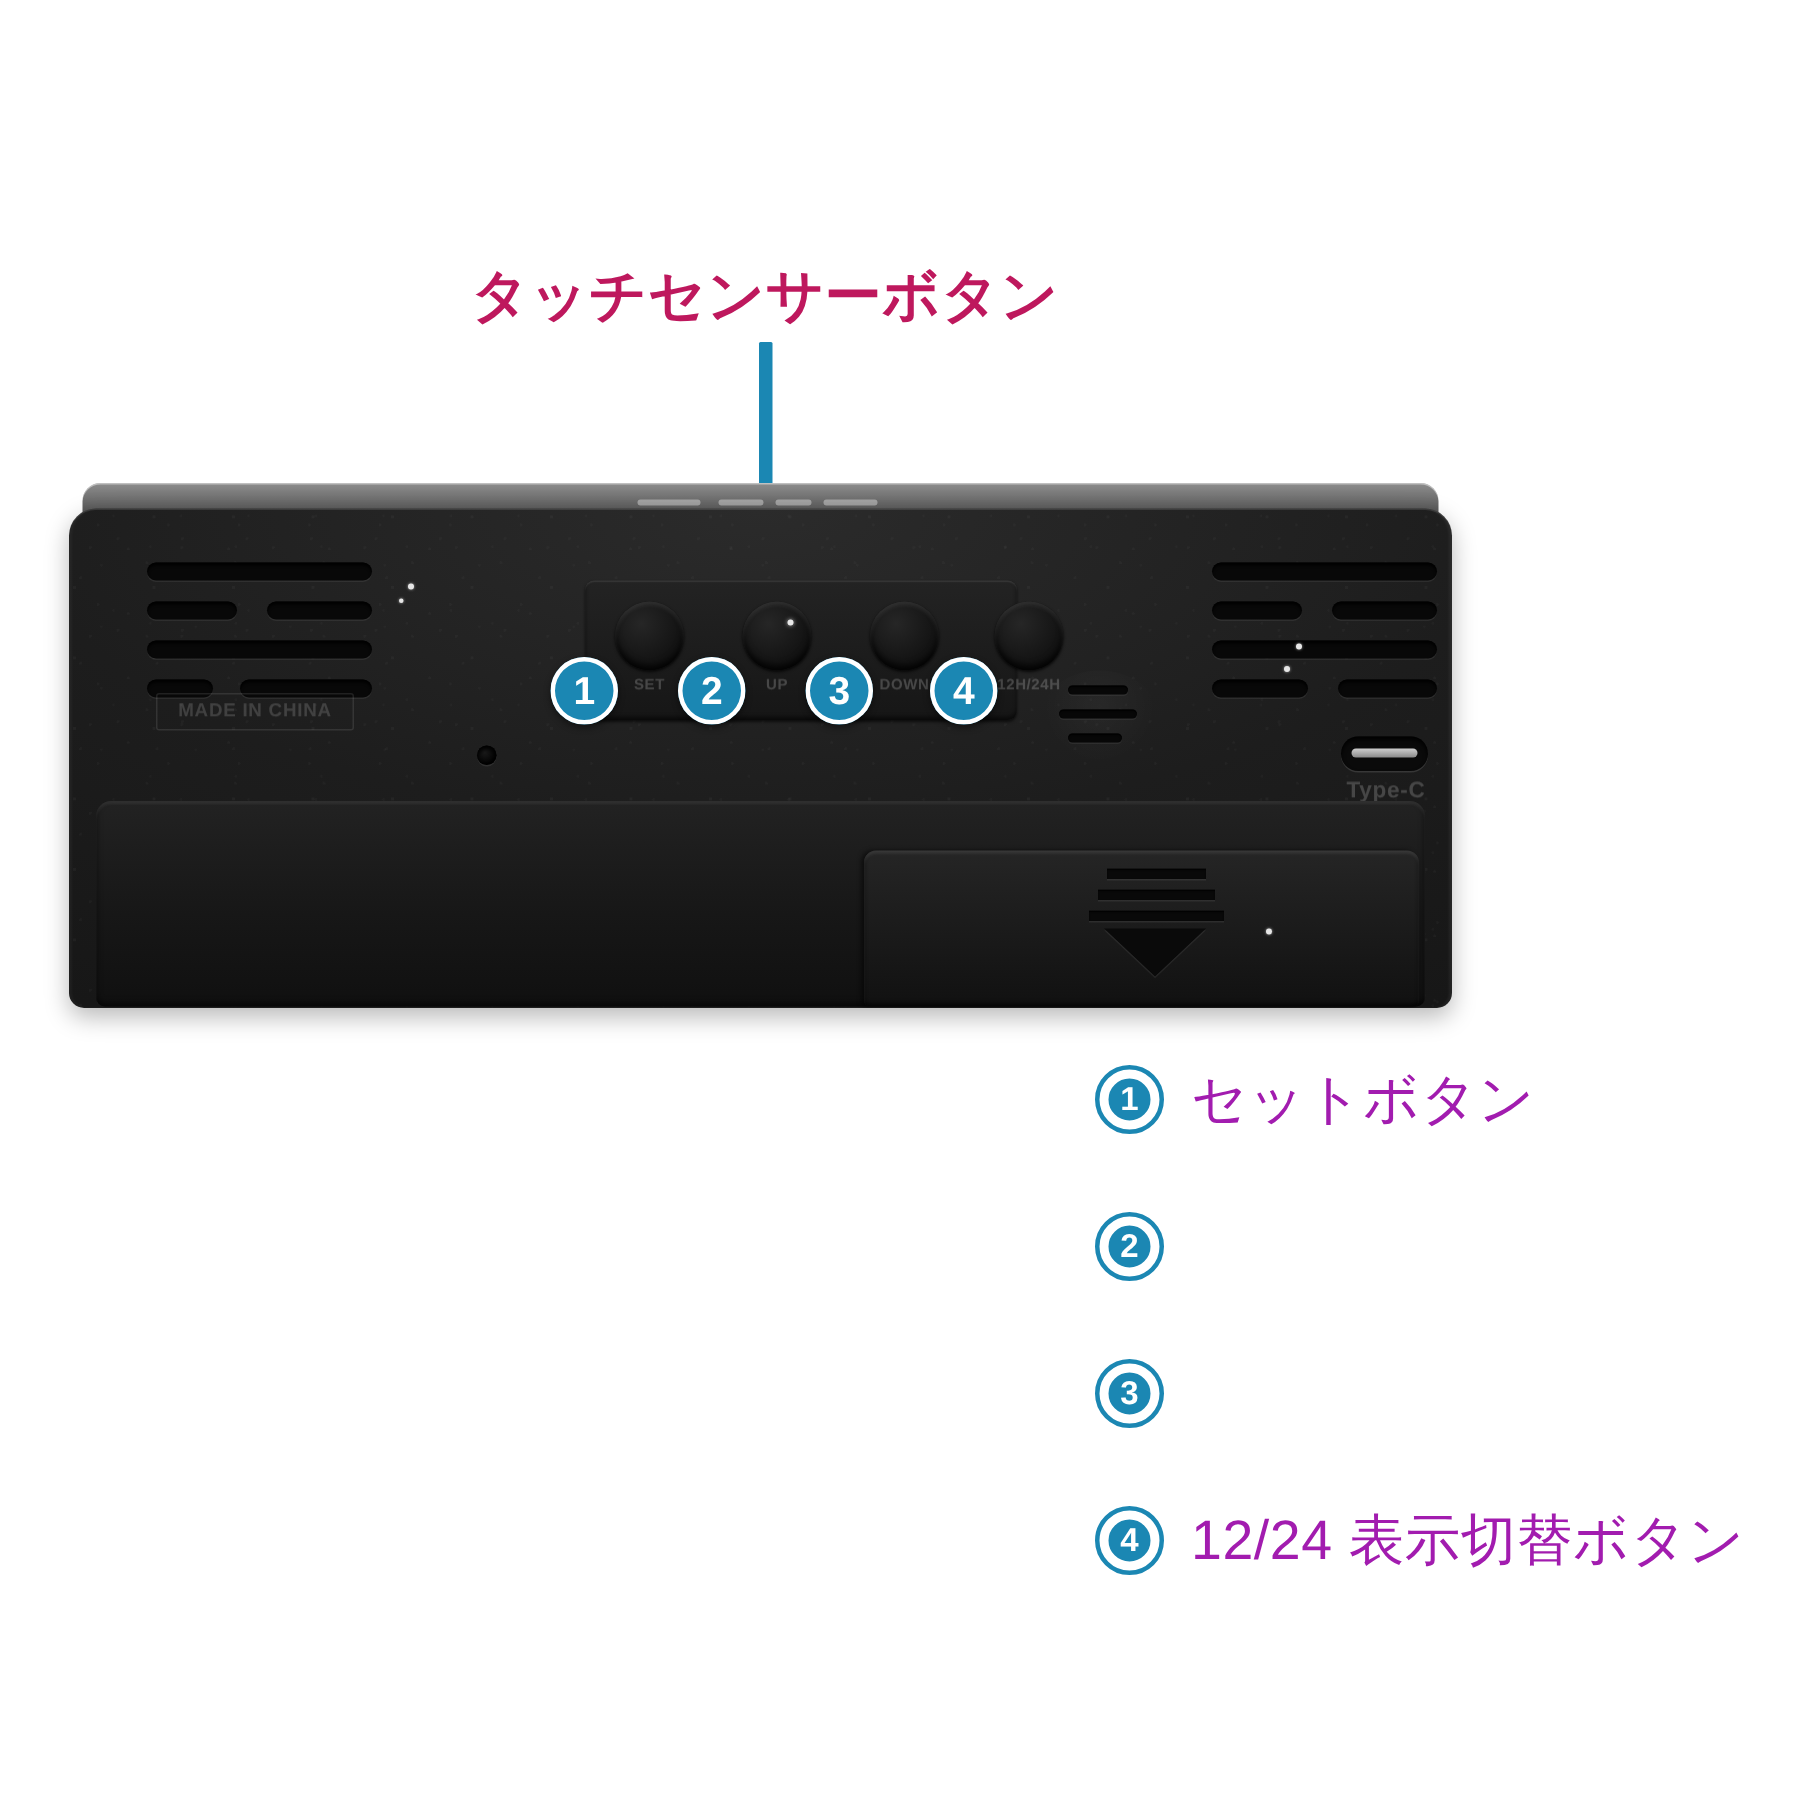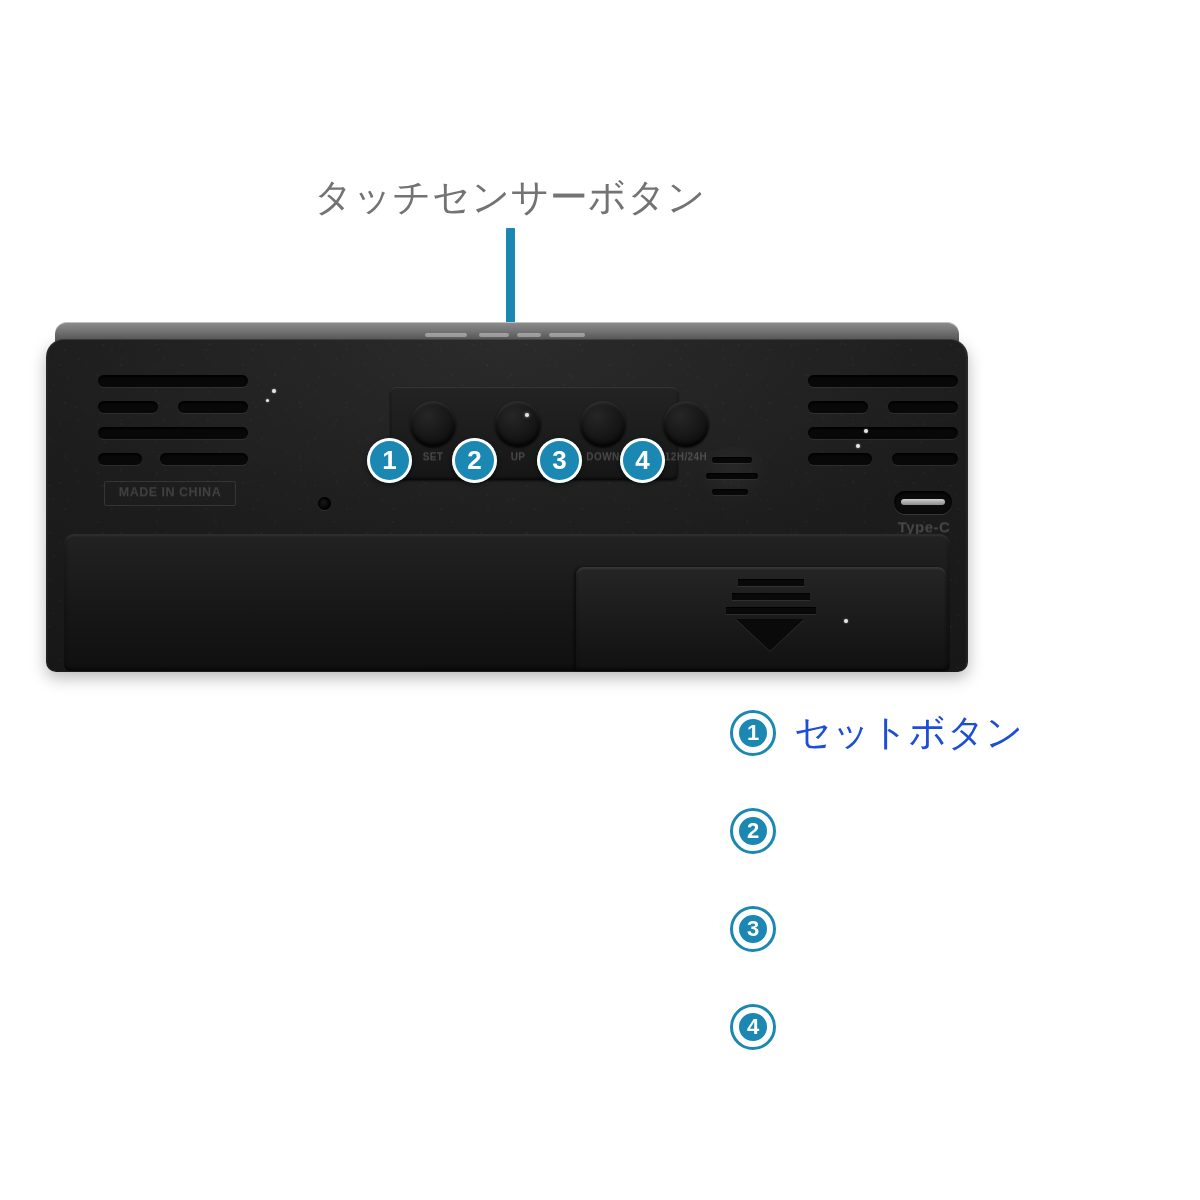--- a/index.html
+++ b/index.html
@@ -18,22 +18,22 @@
   }
 
   
   #callout-title {
     position: absolute;
     left: 0;
     top: 172px;
     width: 1020px;
     text-align: center;
     font-size: 38px;
-    font-weight: 400;
-    color: #737373;
+    font-weight: 700;
+    color: #be185d;
     letter-spacing: 0.01em;
     white-space: nowrap;
   }
   #leader-line {
     position: absolute;
     left: 506px;
     top: 228px;
     width: 9px;
     height: 112px;
     background: #1b87b3;
@@ -127,21 +127,21 @@
     height: 12px;
     border-radius: 6px;
     background: #080808;
     box-shadow: inset 0 2px 2px rgba(0,0,0,.9), 0 1px 0 rgba(255,255,255,.07);
   }
 
   
   .made-in {
     position: absolute;
     left: 58px;
-    top: 142px;
+    top: 123px;
     width: 130px;
     height: 23px;
     border: 1px solid rgba(255,255,255,.10);
     border-radius: 2px;
     color: rgba(255,255,255,.115);
     font-size: 12.5px;
     line-height: 21px;
     text-align: center;
     letter-spacing: .5px;
     font-weight: 700;
@@ -369,21 +369,21 @@
     justify-content: center;
     color: #ffffff;
     font-size: 22px;
     font-weight: 700;
     z-index: 2;
   }
   .legend-text {
     margin-left: 18px;
     font-size: 37px;
     font-weight: 500;
-    color: #1d4ed8;
+    color: #a21caf;
     letter-spacing: .01em;
     white-space: nowrap;
   }
 </style>
 </head>
 <body>
 
 <div id="callout-title">タッチセンサーボタン</div>
 
 <div id="leader-line"></div>
@@ -482,15 +482,16 @@
   <div class="legend-row">
     <div class="legend-badge">
       <span class="legend-num">3</span>
     </div>
   </div>
 
   <div class="legend-row">
     <div class="legend-badge">
       <span class="legend-num">4</span>
     </div>
+    <div class="legend-text">12/24 表示切替ボタン</div>
   </div>
 
 </div>
 
 </body></html>

